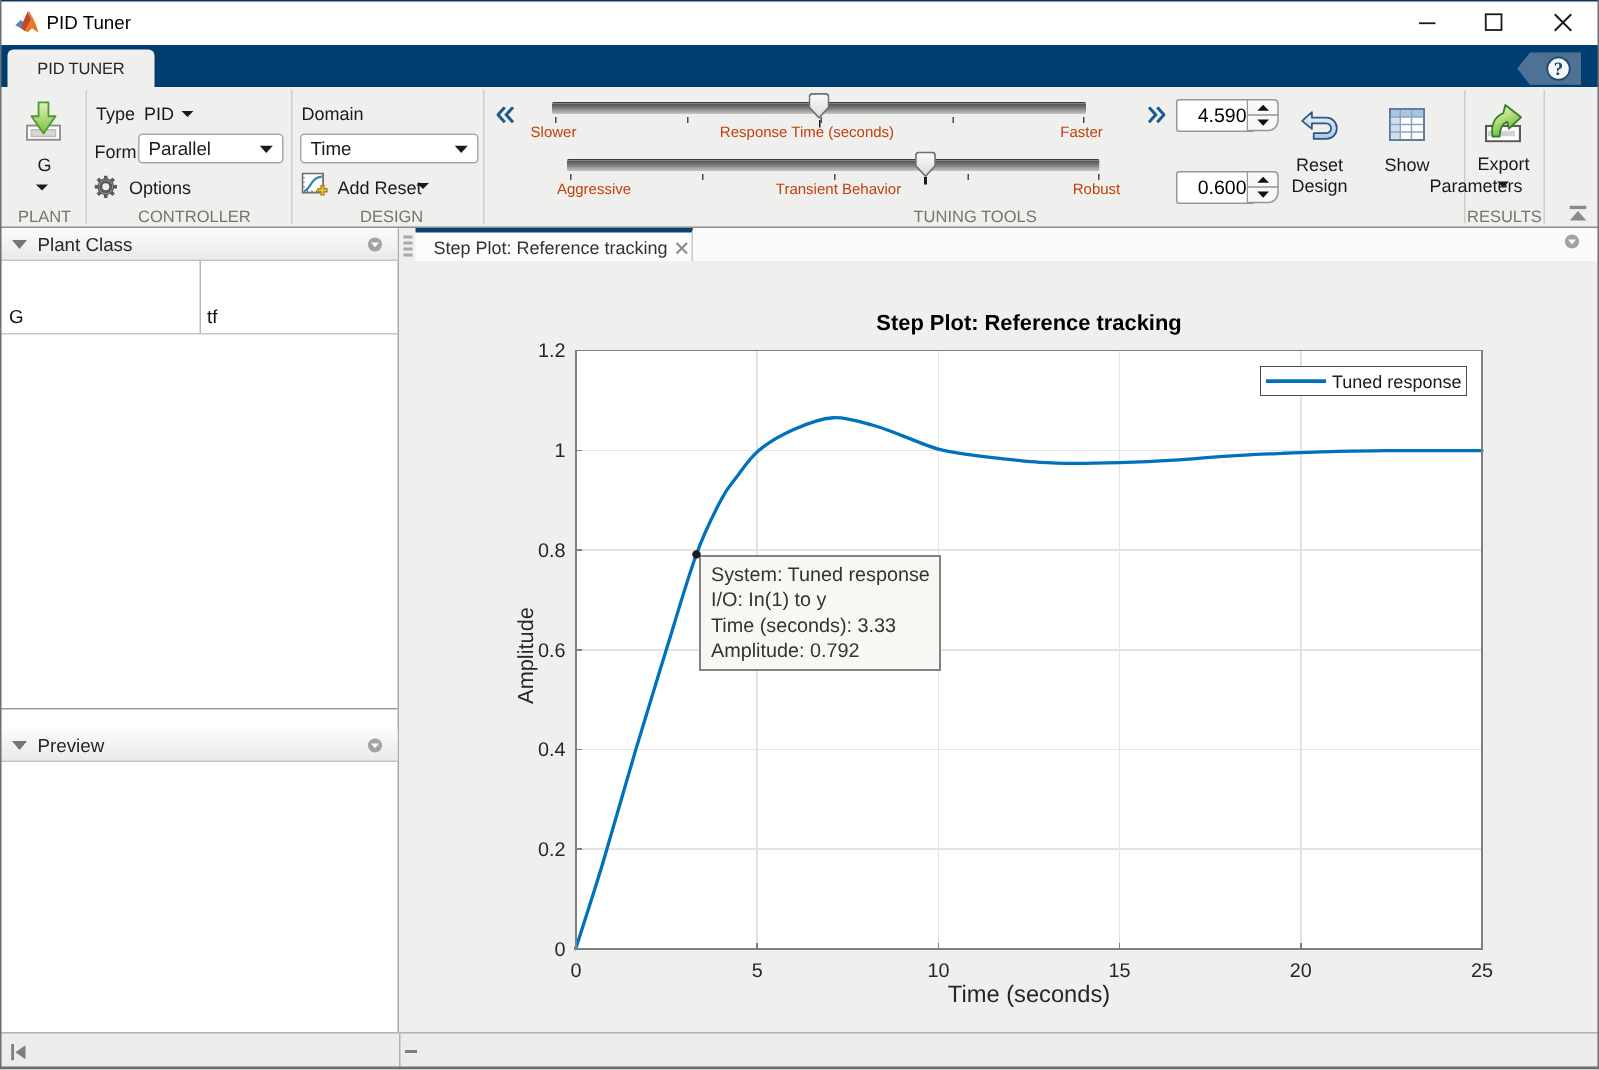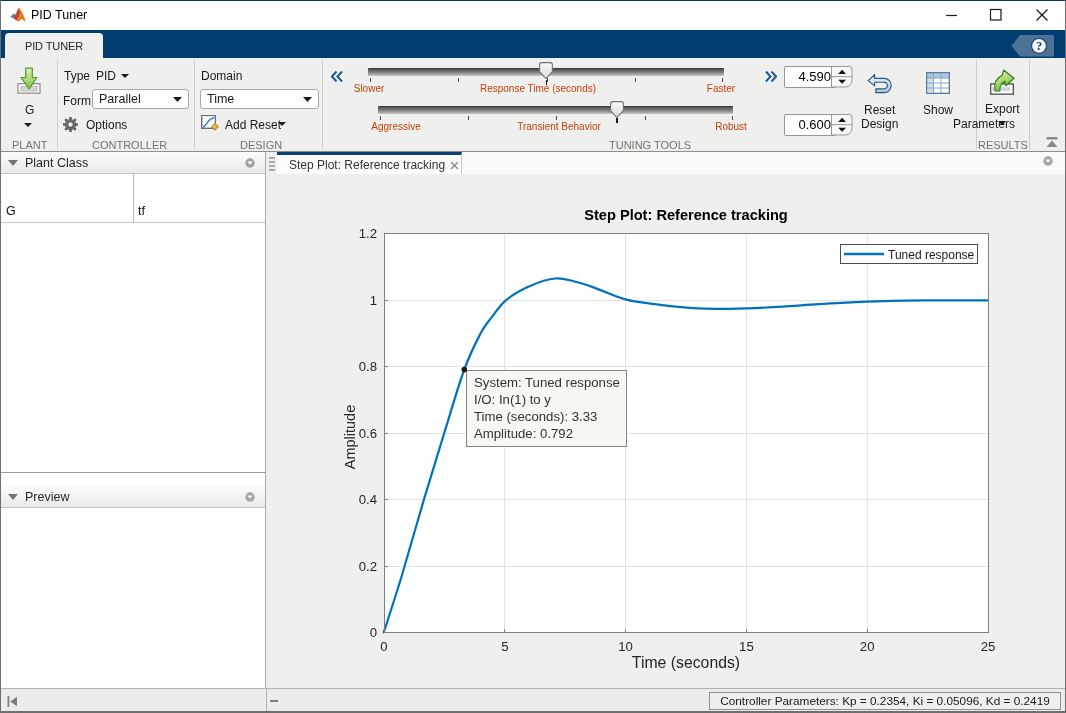--- a/index.html
+++ b/index.html
@@ -359,19 +359,17 @@
   </g>
 </svg>
 
 <div class="abs" style="left:0;top:688px;width:1066px;height:25px;background:#ececea;border-top:1px solid #b2b2b0;">
   <svg class="abs" style="left:7px;top:7px" width="11" height="11" viewBox="0 0 11 11">
     <rect x="0.5" y="0" width="1.8" height="11" fill="#7d7d7d"></rect>
     <polygon points="3.2,5.5 10,0.8 10,10.2" fill="#7d7d7d"></polygon>
   </svg>
   <div class="abs" style="left:266px;top:0;width:1px;height:25px;background:#b2b2b0;"></div>
   <div class="abs" style="left:270px;top:11px;width:8px;height:2px;background:#7d7d7d;"></div>
-  <div class="abs" style="left:709px;top:3px;width:350px;height:16px;background:#efefed;border:1px solid #90908e;
-       font-size:11.8px;color:#1a1a1a;text-align:center;line-height:16px;">Controller Parameters: Kp = 0.2354, Ki = 0.05096, Kd = 0.2419</div>
 </div>
 
 <div class="abs" style="left:0;top:0;width:1px;height:713px;background:#6a7076;"></div>
 <div class="abs" style="left:1065px;top:0;width:1px;height:713px;background:#6a7076;"></div>
 <div class="abs" style="left:0;top:711px;width:1066px;height:2px;background:#6f6f6f;"></div>
 
 </body></html>

